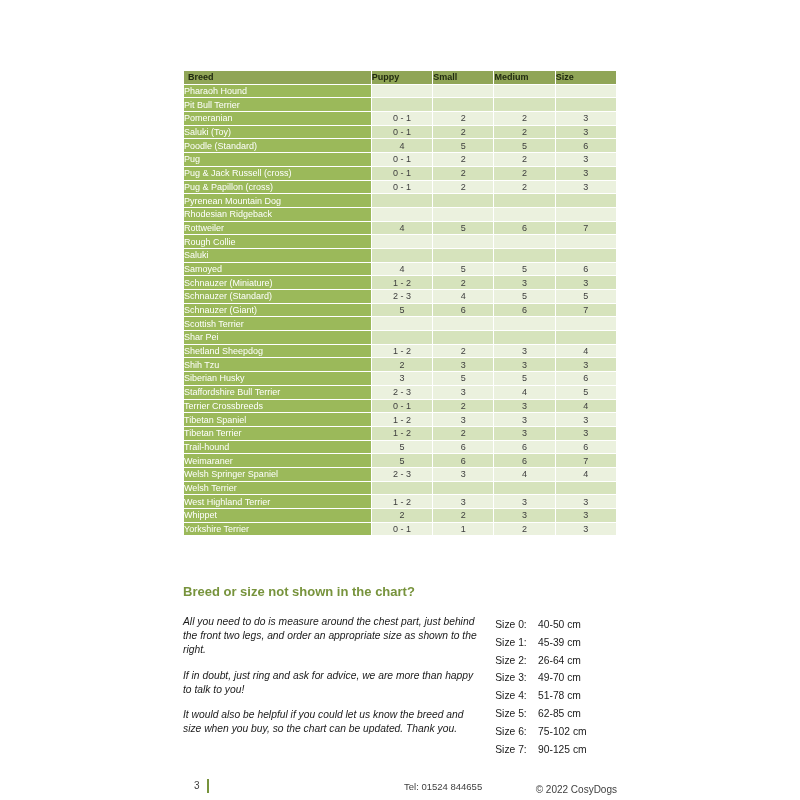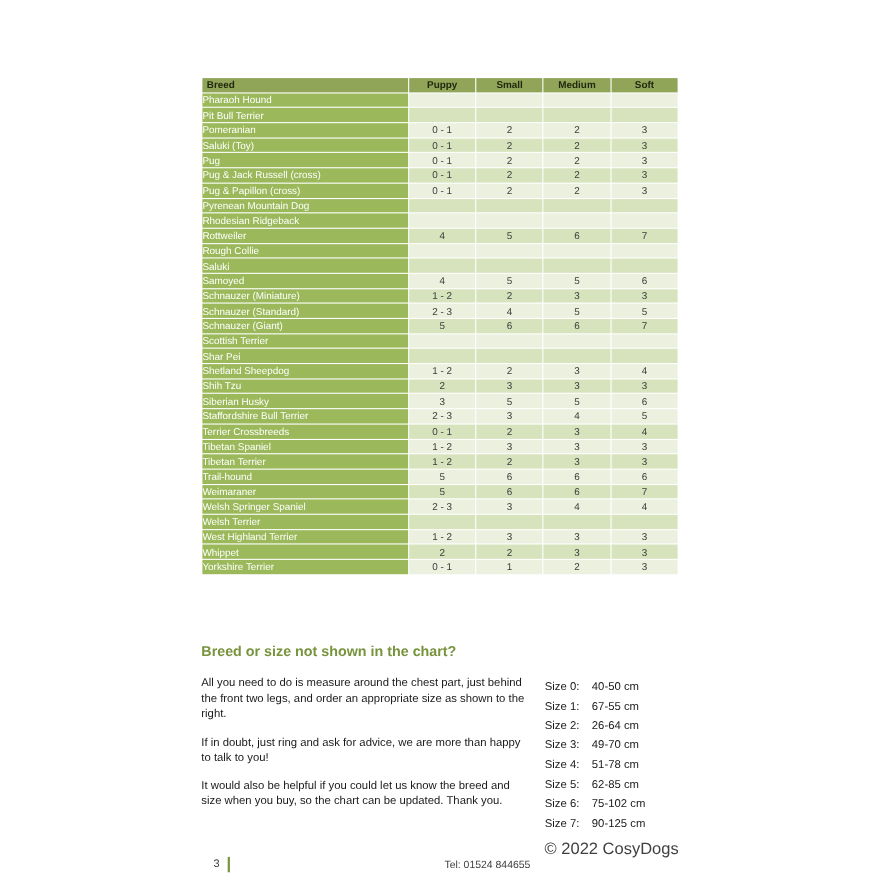--- a/index.html
+++ b/index.html
@@ -45,21 +45,21 @@
     line-height: 12px;
     padding: 0;
     vertical-align: middle;
     overflow: hidden;
     white-space: nowrap;
   }
   .size-chart th {
     background: var(--header-bg);
     color: var(--header-text);
     font-weight: bold;
-    text-align: center;
+    text-align: left;
   }
   .size-chart th.col-breed { text-align: left; padding-left: 4px; }
 
   .breed-cell {
     background: var(--breed-bg);
     color: #ffffff;
     font-weight: normal;
     text-align: left;
     padding-left: 4px;
   }
@@ -79,21 +79,21 @@
 
   .paragraphs {
     position: absolute;
     left: 183px;
     top: 615px;
     width: 296px;
     font-size: 10.3px;
     line-height: 1.35;
     color: var(--body-text);
   }
-  .paragraphs p { margin-bottom: 12px; }
+  .paragraphs p { margin-bottom: 12px; font-style: italic; }
 
   .size-list {
     position: absolute;
     left: 484px;
     top: 618px;
     font-size: 10.3px;
     color: var(--body-text);
   }
   .size-row { height: 17.8px; line-height: 13px; }
   .size-label { display: inline-block; width: 54px; text-align: center; }
@@ -119,22 +119,22 @@
   .phone {
     position: absolute;
     left: 404px;
     top: 781px;
     font-size: 9.5px;
     color: var(--footer-text);
   }
   .copyright {
     position: absolute;
     right: 183px;
-    top: 763px;
-    font-size: 15px;
+    top: 784px;
+    font-size: 10px;
     color: var(--footer-text);
     text-align: left;
   }
 </style>
 </head>
 <body>
 
 <div class="page">
 
   <table class="size-chart">
@@ -144,21 +144,21 @@
       <col class="c-size">
       <col class="c-size">
       <col class="c-size">
     </colgroup>
     <thead>
       <tr>
         <th class="col-breed">Breed</th>
         <th>Puppy</th>
         <th>Small</th>
         <th>Medium</th>
-        <th>Soft</th>
+        <th>Size</th>
       </tr>
     </thead>
     <tbody id="chart-body">
         <tr class="band-light">
           <td class="breed-cell">Pharaoh Hound</td>
           <td class="value-cell"></td>
           <td class="value-cell"></td>
           <td class="value-cell"></td>
           <td class="value-cell"></td>
         </tr>
@@ -175,20 +175,27 @@
           <td class="value-cell">2</td>
           <td class="value-cell">2</td>
           <td class="value-cell">3</td>
         </tr>
         <tr class="band-dark">
           <td class="breed-cell">Saluki (Toy)</td>
           <td class="value-cell">0 - 1</td>
           <td class="value-cell">2</td>
           <td class="value-cell">2</td>
           <td class="value-cell">3</td>
+        </tr>
+        <tr class="band-dark">
+          <td class="breed-cell">Poodle (Standard)</td>
+          <td class="value-cell">4</td>
+          <td class="value-cell">5</td>
+          <td class="value-cell">5</td>
+          <td class="value-cell">6</td>
         </tr>
         <tr class="band-light">
           <td class="breed-cell">Pug</td>
           <td class="value-cell">0 - 1</td>
           <td class="value-cell">2</td>
           <td class="value-cell">2</td>
           <td class="value-cell">3</td>
         </tr>
         <tr class="band-dark">
           <td class="breed-cell">Pug &amp; Jack Russell (cross)</td>
@@ -385,21 +392,21 @@
   <h2 class="section-heading">Breed or size not shown in the chart?</h2>
 
   <div class="paragraphs" id="paragraphs">
       <p>All you need to do is measure around the chest part, just behind the front two legs, and order an appropriate size as shown to the right.</p>
       <p>If in doubt, just ring and ask for advice, we are more than happy to talk to you!</p>
       <p>It would also be helpful if you could let us know the breed and size when you buy, so the chart can be updated. Thank you.</p>
     </div>
 
   <div class="size-list" id="size-list">
       <div class="size-row"><span class="size-label">Size 0:</span><span class="size-range">40-50 cm</span></div>
-      <div class="size-row"><span class="size-label">Size 1:</span><span class="size-range">67-55 cm</span></div>
+      <div class="size-row"><span class="size-label">Size 1:</span><span class="size-range">45-39 cm</span></div>
       <div class="size-row"><span class="size-label">Size 2:</span><span class="size-range">26-64 cm</span></div>
       <div class="size-row"><span class="size-label">Size 3:</span><span class="size-range">49-70 cm</span></div>
       <div class="size-row"><span class="size-label">Size 4:</span><span class="size-range">51-78 cm</span></div>
       <div class="size-row"><span class="size-label">Size 5:</span><span class="size-range">62-85 cm</span></div>
       <div class="size-row"><span class="size-label">Size 6:</span><span class="size-range">75-102 cm</span></div>
       <div class="size-row"><span class="size-label">Size 7:</span><span class="size-range">90-125 cm</span></div>
     </div>
 
   <div class="footer">
     <span class="page-num">3</span>

